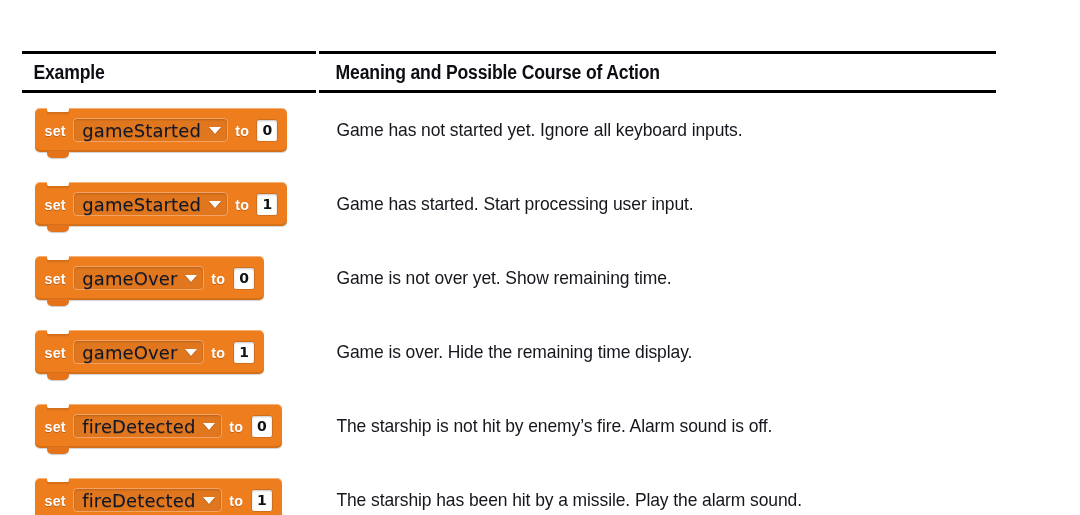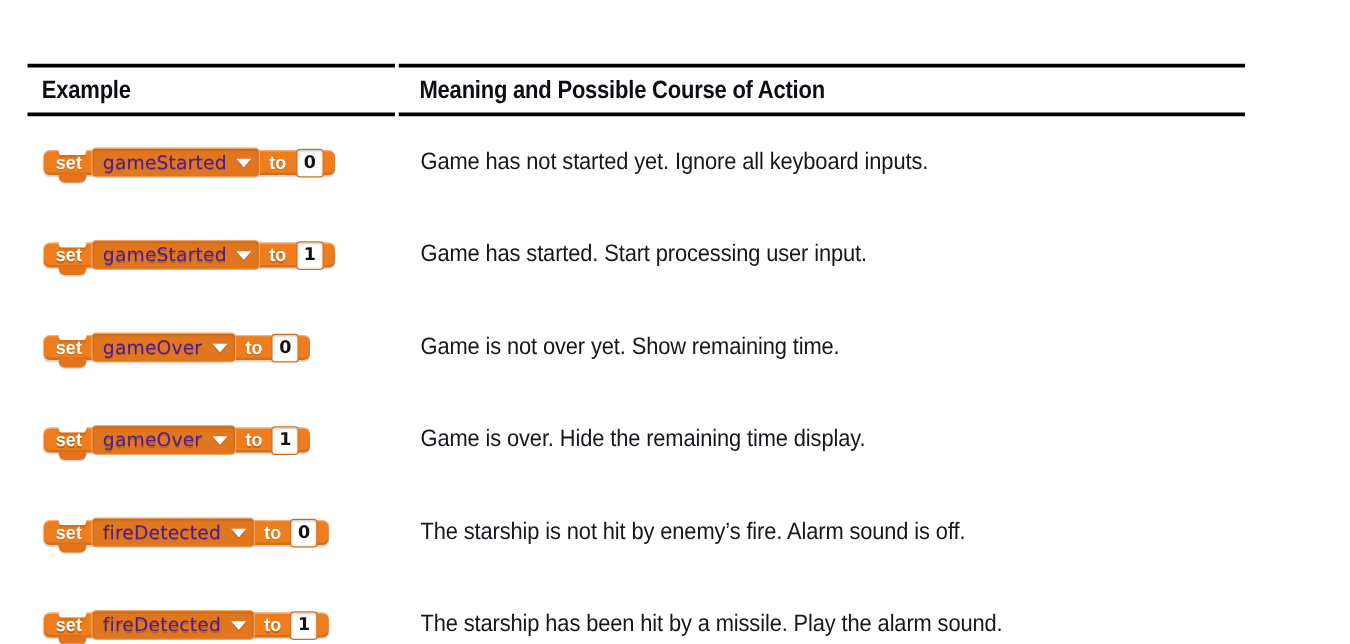--- a/index.html
+++ b/index.html
@@ -78,21 +78,21 @@
     color: #16161d;
     letter-spacing: -0.1px;
     white-space: nowrap;
     transform: scaleX(0.92);
     transform-origin: left center;
   }
 
   
   .block {
     position: relative;
-    height: 20px;
+    height: 44px;
     display: inline-flex;
     align-items: center;
     padding: 0 9px 0 9px;
     background: #ee7d1e;
     border-radius: 5px;
     box-shadow: inset 0 1px 0 rgba(255,255,255,0.40),
                 inset 0 -2px 0 rgba(0,0,0,0.10),
                 0 1px 1px rgba(0,0,0,0.18);
     box-sizing: border-box;
   }
@@ -154,22 +154,22 @@
     align-items: center;
     height: 24px;
     padding: 0 6px 0 8px;
     background: #e0761d;
     border: 1px solid #f4a364;
     border-radius: 4px;
     box-sizing: border-box;
     box-shadow: inset 0 1px 2px rgba(0,0,0,0.18);
   }
   .blk-var {
-    color: #4c1d95;
-    font-size: 15px;
+    color: #0f172a;
+    font-size: 18px;
     font-family: "DejaVu Sans", sans-serif;
     letter-spacing: 0.1px;
     text-shadow: 0 1px 0 rgba(0,0,0,0.20);
     white-space: nowrap;
   }
   .blk-arrow {
     width: 0; height: 0;
     margin-left: 8px;
     border-left: 6px solid transparent;
     border-right: 6px solid transparent;

